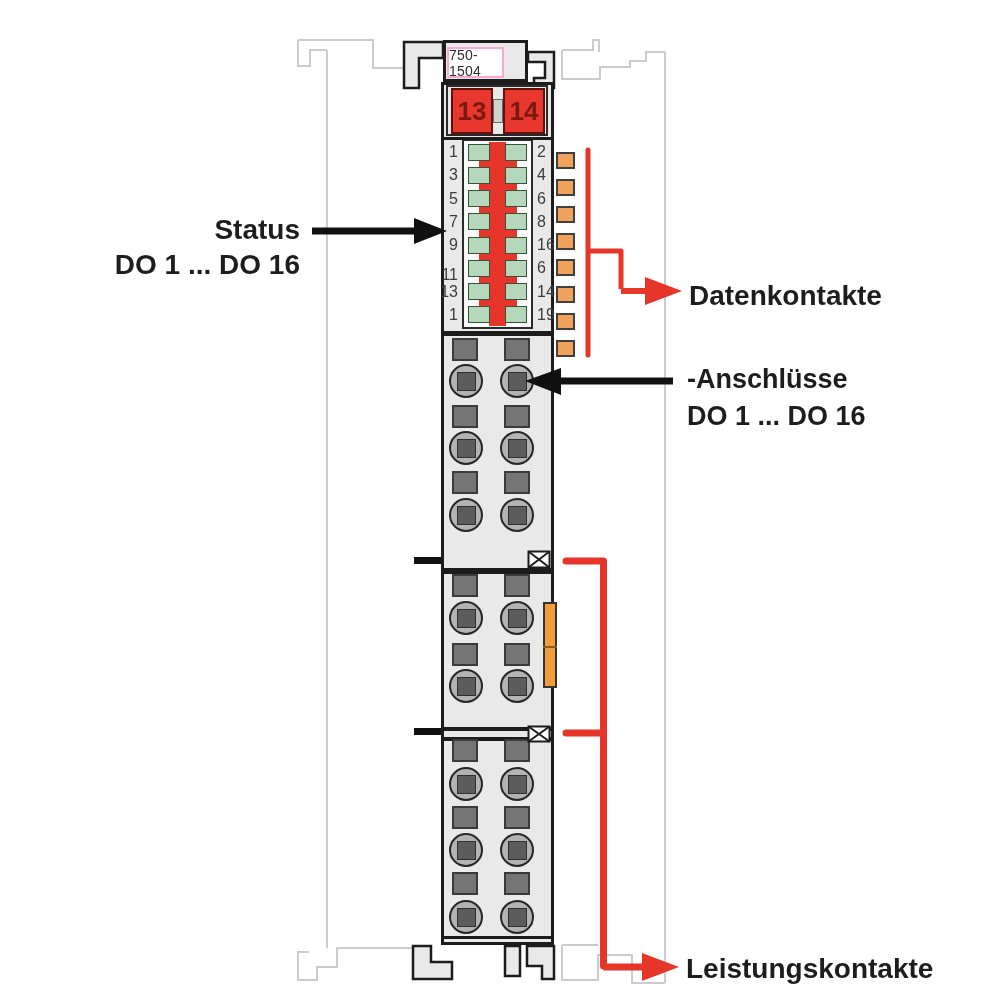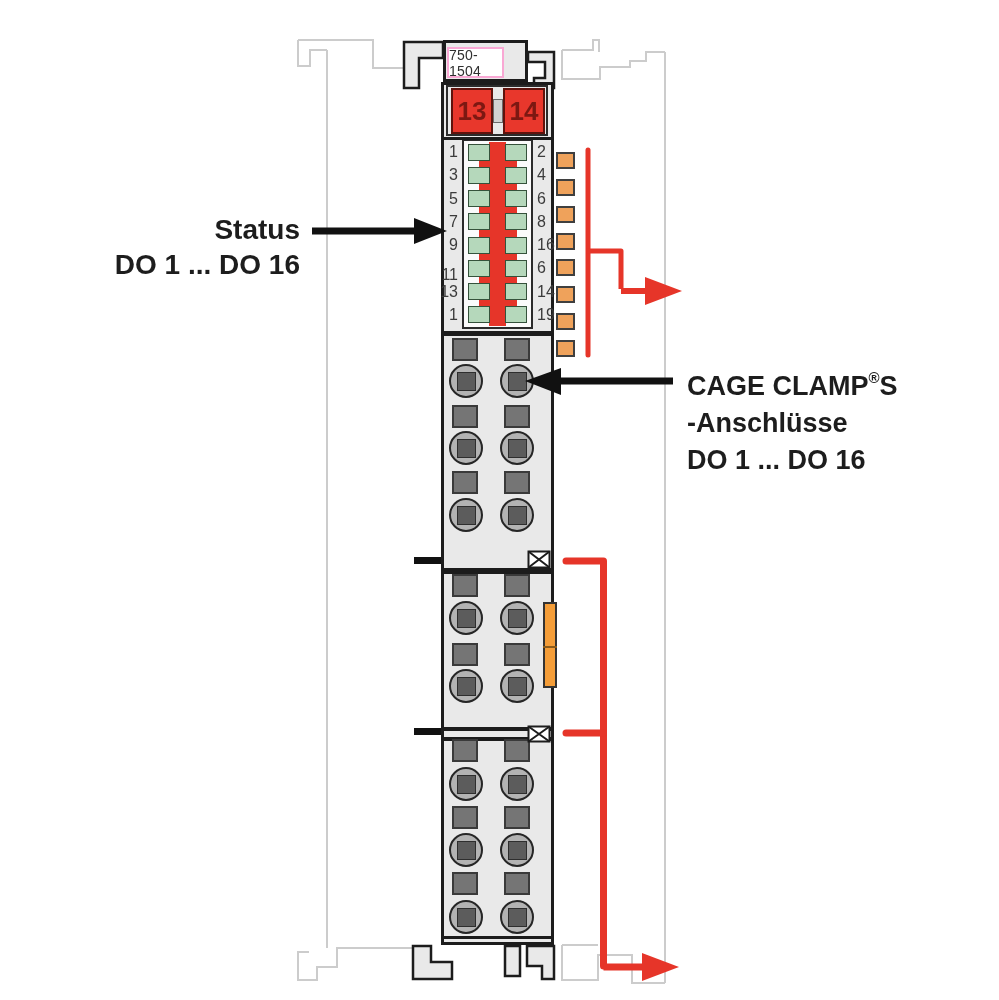--- a/index.html
+++ b/index.html
@@ -250,21 +250,22 @@
       <path d="M603.5,967 H646" stroke-width="7" fill="none"></path>
       <polygon points="642,953 642,981 679,967" style="fill:var(--accent-red);stroke:none"></polygon>
     </g>
   </svg>
 
   <div class="label" style="left:60px;top:212px;width:240px;text-align:right;">
     <div>Status</div>
     <div>DO 1 ... DO 16</div>
   </div>
 
+  <div class="label" style="left:689px;top:278px;">Datenkontakte</div>
 
   <div class="label cage" style="left:687px;top:361px;">
-    <div><span>CAGE CLAMP</span><sup>®</sup><span>S</span></div>
     <div>-Anschlüsse</div>
     <div>DO 1 ... DO 16</div>
   </div>
 
+  <div class="label" style="left:686px;top:951px;">Leistungskontakte</div>
 
 </div>
 
 </body></html>

